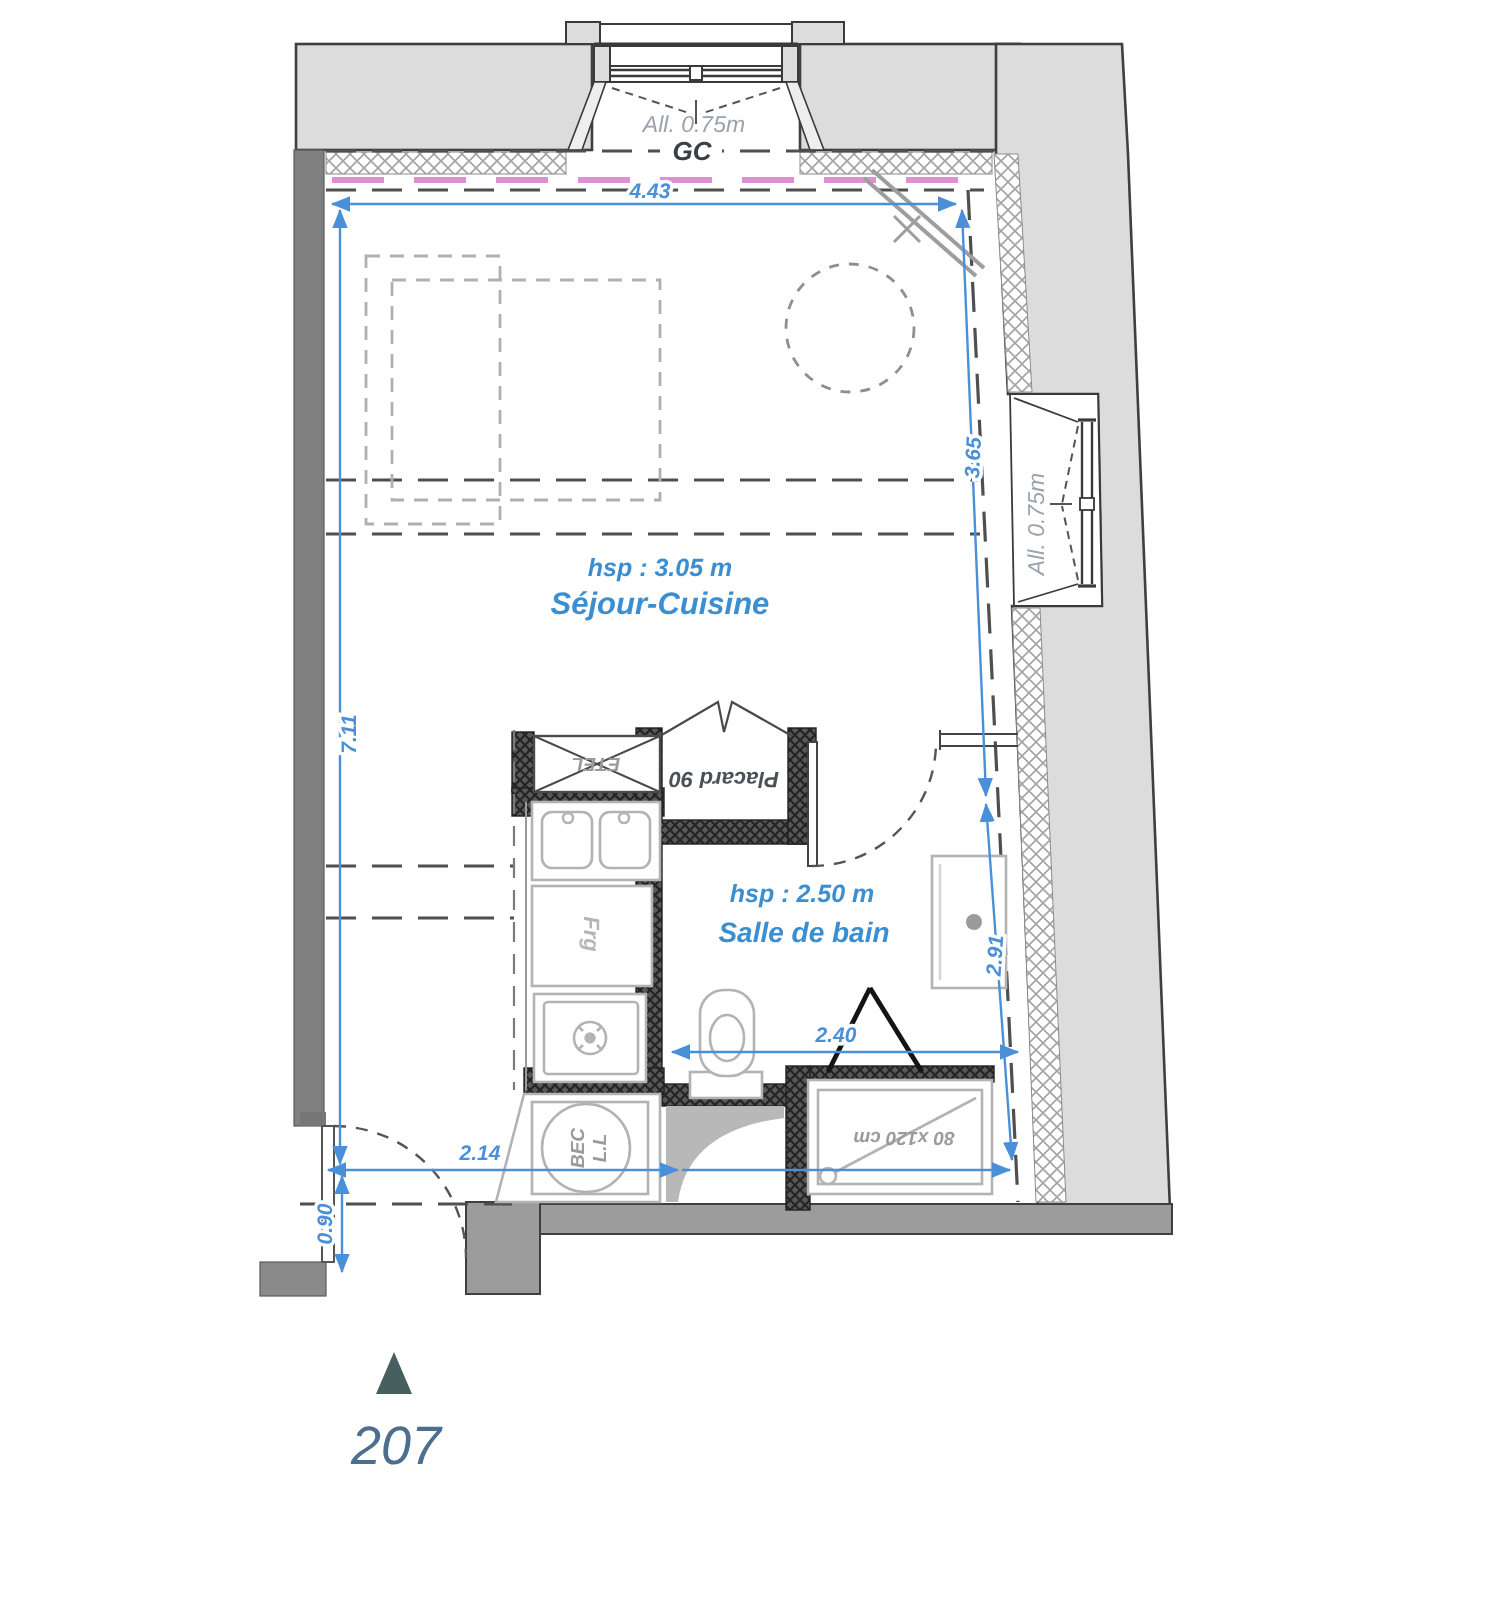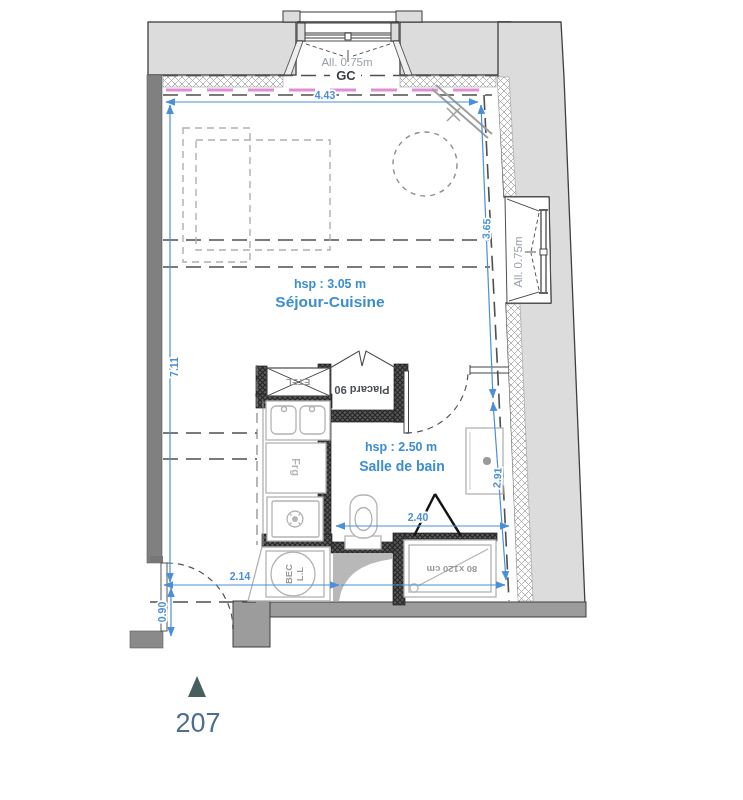--- a/index.html
+++ b/index.html
@@ -1,17 +1,17 @@
 <!DOCTYPE html>
 <html><head>
 <meta charset="utf-8">
 <style>
   html,body{margin:0;padding:0;background:#ffffff;}
   .stage{position:relative;width:743px;height:800px;background:#ffffff;overflow:hidden;
-         font-family:"Liberation Sans", sans-serif;}
+         font-family:"Liberation Sans", sans-serif;font-style:italic;}
   svg text{font-family:"Liberation Sans", sans-serif;}
   .dim{fill:#4a90d9;font-weight:bold;font-size:10.5px;paint-order:stroke;stroke:#ffffff;stroke-width:3.5px;}
   .roomname{fill:#3b8ed0;font-weight:bold;font-size:15.5px;}
   .roomname2{fill:#3b8ed0;font-weight:bold;font-size:14px;}
   .hsp{fill:#3b8ed0;font-weight:bold;font-size:12.5px;}
   .sill{fill:#9aa2ab;font-size:11.5px;}
   .gc{fill:#3a3f44;font-weight:bold;font-size:13px;}
   .fixlbl{fill:#9b9b9b;font-weight:bold;font-size:9.5px;}
   .fixlbl2{fill:#b5b5b5;font-weight:bold;font-size:11px;}
   .placardlbl{fill:#4b5158;font-weight:bold;font-size:11px;}

